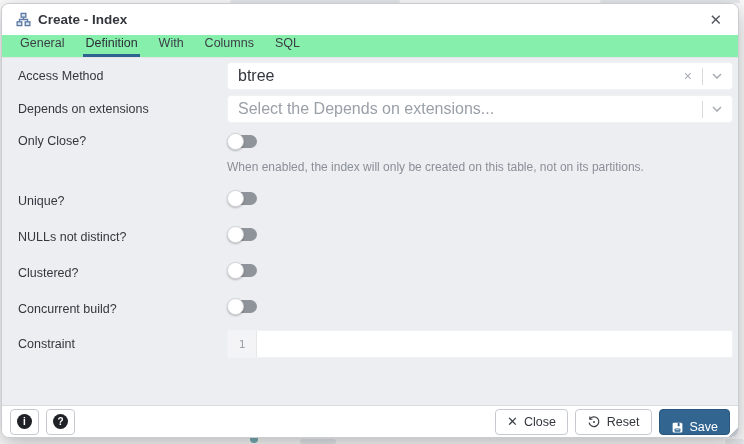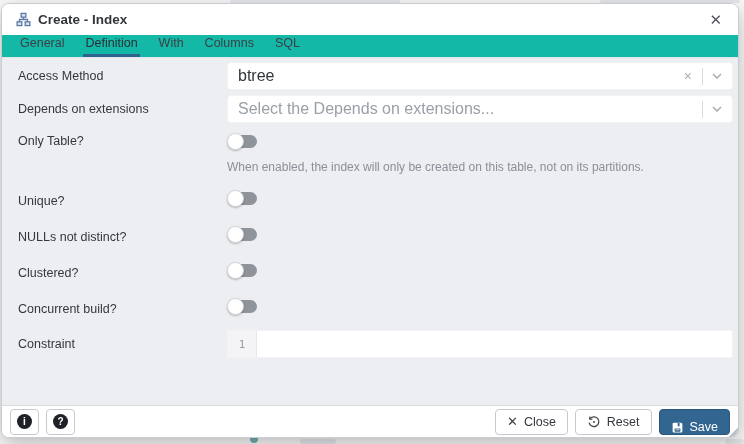--- a/index.html
+++ b/index.html
@@ -20,21 +20,21 @@
     display: flex; flex-direction: column; overflow: hidden;
   }
 
   
   .dlg-header { height: 31px; display: flex; align-items: center; padding: 0 12px 0 14px; background: #fff; flex: none; }
   .dlg-title { font-size: 13.5px; font-weight: bold; color: #33373d; margin-left: 7px; }
   .title-icon { width: 15px; height: 15px; display: inline-flex; }
   .close-x { margin-left: auto; font-size: 15px; color: #54585e; cursor: pointer; line-height: 1; padding: 2px 4px; }
 
   
-  .tabbar { display: flex; align-items: flex-end; padding: 0 0 0 16px; height: 23px; border-bottom: 1px solid #e3e5e9; background: #14b8a6; flex: none; }
+  .tabbar { display: flex; align-items: flex-end; padding: 0 0 0 16px; height: 23px; border-bottom: 1px solid #e3e5e9; background: #86efac; flex: none; }
   .tab { font-size: 12.5px; color: #3c4046; padding: 2px 2px 4px 2px; margin-right: 17px; border-bottom: 3px solid transparent; cursor: pointer; white-space: nowrap; }
   .tab.active { border-bottom-color: #2e628f; color: #2b2f35; }
 
   
   .dlg-body { flex: 1; background: #eceef2; padding: 0 5px 0 0; overflow: hidden; }
   .row { display: flex; align-items: center; }
   .row .lbl { width: 225px; padding-left: 16px; font-size: 12.5px; color: #33373d; flex: none; }
   .ctrl-col { flex: 1; min-width: 0; }
 
   .row-select { margin-top: 4px; }
@@ -130,21 +130,21 @@
           <span class="sel-chev">
             <svg width="10" height="6" viewBox="0 0 10 6" fill="none" stroke="#a9adb4" stroke-width="1.6">
                 <path d="M1 1 L5 5 L9 1"></path>
               </svg>
           </span>
         </div>
       </div>
     </div>
 
     <div class="row row-toggle first">
-      <span class="lbl" style="line-height:17px;">Only Table?</span>
+      <span class="lbl" style="line-height:17px;">Only Close?</span>
       <div class="ctrl-col">
         <span class="toggle">
           <span class="track"></span>
           <span class="knob"></span>
         </span>
         <div class="help-text">When enabled, the index will only be created on this table, not on its partitions.</div>
       </div>
     </div>
 
     <div class="row row-toggle">

